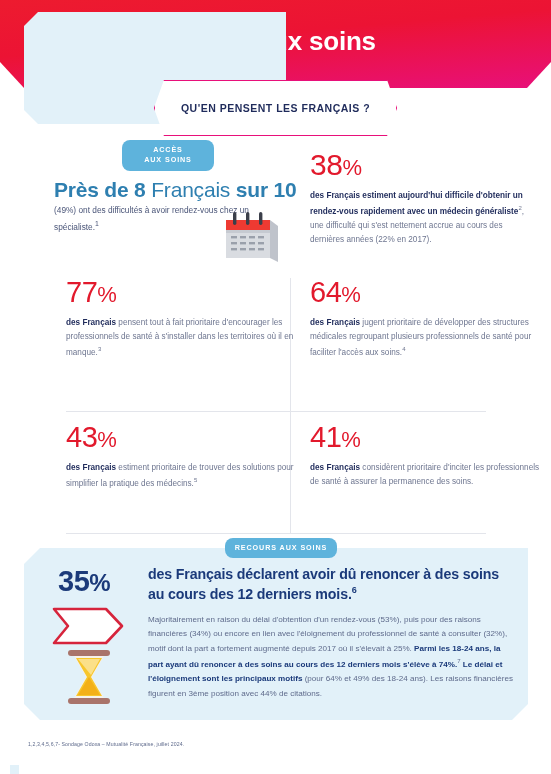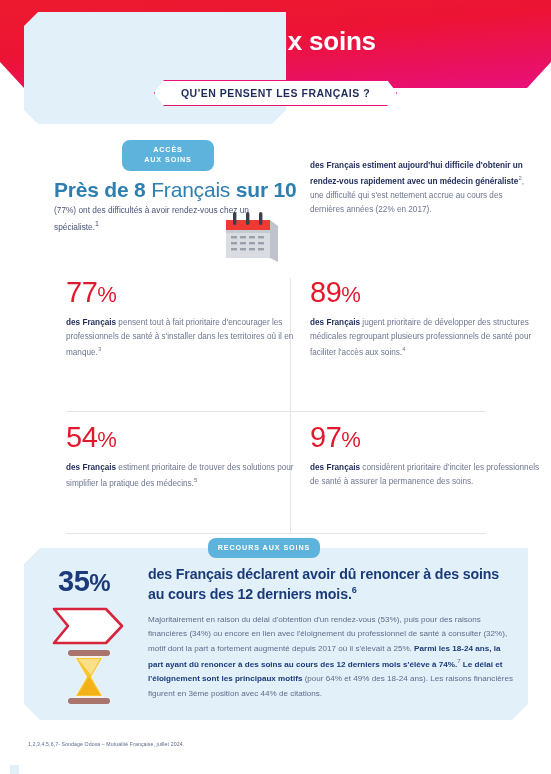--- a/index.html
+++ b/index.html
@@ -30,21 +30,21 @@
 
   
   .pill-wrap { position: absolute; top: 80px; left: 0; right: 0; display:flex; justify-content:center; z-index: 5;}
   .pill {
     background: #ffffff;
     border: 1.6px solid #E8107A;
     color: #1F2B5B;
     font-size: 10.5px;
     font-weight: 700;
     letter-spacing: 0.5px;
-    padding: 6px 26px;
+    padding: 21px 26px;
     -webkit-clip-path: polygon(10px 0, calc(100% - 10px) 0, 100% 50%, calc(100% - 10px) 100%, 10px 100%, 0 50%);
     clip-path: polygon(10px 0, calc(100% - 10px) 0, 100% 50%, calc(100% - 10px) 100%, 10px 100%, 0 50%);
     border-radius: 4px;
   }
 
   .blue-card {
     position: absolute; left: 24px; top: 12px;
     width: 262px; height: 112px;
     background: #E2F1F9;
     -webkit-clip-path: polygon(14px 0, 100% 0, 100% calc(100% - 14px), calc(100% - 14px) 100%, 14px 100%, 0 calc(100% - 14px), 0 14px);
@@ -117,21 +117,21 @@
   }
 
   
   .bottom-panel {
     position: absolute; left: 24px; top: 548px;
     width: 504px; height: 172px;
     background: #E2F1F9;
     -webkit-clip-path: polygon(16px 0, 100% 0, 100% calc(100% - 16px), calc(100% - 16px) 100%, 16px 100%, 0 calc(100% - 16px), 0 16px);
     clip-path: polygon(16px 0, 100% 0, 100% calc(100% - 16px), calc(100% - 16px) 100%, 16px 100%, 0 calc(100% - 16px), 0 16px);
   }
-  .badge-recours { left: 208px; top: 538px; width: 112px; padding: 5px 0; }
+  .badge-recours { left: 225px; top: 538px; width: 112px; padding: 5px 0; }
 
   .pct-62 {
     position: absolute; left: 58px; top: 567px;
     color: #1B3A7A;
     font-size: 29px; font-weight: 700; line-height: 1; letter-spacing: -0.5px;
   }
   .pct-62 .sym { font-size: 24px; }
 
   .bottom-head {
     position: absolute; left: 148px; top: 565px; width: 370px;
@@ -178,21 +178,21 @@
   <div class="badge badge-acces">
     <div>ACCÈS</div>
     <div>AUX SOINS</div>
   </div>
 
   <div class="card-head">
     <b>Près de 8</b><span class="reg"> Français </span><b>sur 10</b>
   </div>
 
   <div class="card-sub">
-    <span>(77%) ont des difficultés à avoir rendez-vous chez un spécialiste.</span><sup>1</sup>
+    <span>(49%) ont des difficultés à avoir rendez-vous chez un spécialiste.</span><sup>1</sup>
   </div>
 
   <svg class="calendar" viewBox="0 0 64 56">
     <polygon points="52,10 60,16 60,52 52,48" fill="#BFC3CB"></polygon>
     <rect x="8" y="10" width="44" height="10" fill="#EE3A32"></rect>
     <rect x="8" y="20" width="44" height="28" fill="#D9DCE1"></rect>
     <rect x="8" y="20" width="44" height="3" fill="#C6CAD1"></rect>
     <g fill="#3B3F4A">
       <rect x="15" y="2" width="3.4" height="13" rx="1.7"></rect>
       <rect x="28" y="2" width="3.4" height="13" rx="1.7"></rect>
@@ -208,56 +208,57 @@
       <rect x="31" y="32" width="6" height="2.4"></rect>
         <rect x="40" y="32" width="6" height="2.4"></rect>
       <rect x="13" y="38" width="6" height="2.4"></rect>
         <rect x="22" y="38" width="6" height="2.4"></rect>
       <rect x="31" y="38" width="6" height="2.4"></rect>
         <rect x="40" y="38" width="6" height="2.4"></rect>
     </g>
   </svg>
 
   <div class="stat-38">
+    <div class="pct"><span>38</span><span class="sym">%</span></div>
     <div class="stat-body">
       <b>des Français estiment aujourd'hui difficile d'obtenir un rendez-vous rapidement avec un médecin généraliste</b><sup>2</sup><span>, une difficulté qui s'est nettement accrue au cours des dernières années (22% en 2017).</span>
     </div>
   </div>
 
   <div class="grid">
 
     <div class="divider-v" style="left:290px; top:0; height:133px;"></div>
     <div class="divider-h" style="left:66px; top:133px; width:420px;"></div>
     <div class="divider-v" style="left:290px; top:133px; height:122px;"></div>
     <div class="divider-h" style="left:66px; top:255px; width:420px;"></div>
 
     <div class="grid-row">
       <div class="cell left">
         <div class="pct"><span>77</span><span class="sym">%</span></div>
         <div class="stat-body">
           <b>des Français</b><span> pensent tout à fait prioritaire d'encourager les professionnels de santé à s'installer dans les territoires où il en manque.</span><sup>3</sup>
         </div>
       </div>
       <div class="cell right">
-        <div class="pct"><span>89</span><span class="sym">%</span></div>
+        <div class="pct"><span>64</span><span class="sym">%</span></div>
         <div class="stat-body">
           <b>des Français</b><span> jugent prioritaire de développer des structures médicales regroupant plusieurs professionnels de santé pour faciliter l'accès aux soins.</span><sup>4</sup>
         </div>
       </div>
     </div>
 
     <div class="grid-row">
       <div class="cell left" style="top:12px;">
-        <div class="pct"><span>54</span><span class="sym">%</span></div>
+        <div class="pct"><span>43</span><span class="sym">%</span></div>
         <div class="stat-body">
           <b>des Français</b><span> estiment prioritaire de trouver des solutions pour simplifier la pratique des médecins.</span><sup>5</sup>
         </div>
       </div>
       <div class="cell right" style="top:12px;">
-        <div class="pct"><span>97</span><span class="sym">%</span></div>
+        <div class="pct"><span>41</span><span class="sym">%</span></div>
         <div class="stat-body">
           <b>des Français</b><span> considèrent prioritaire d'inciter les professionnels de santé à assurer la permanence des soins.</span>
         </div>
       </div>
     </div>
   </div>
 
   <div class="bottom-panel"></div>
 
   <div class="badge badge-recours">RECOURS AUX SOINS</div>

